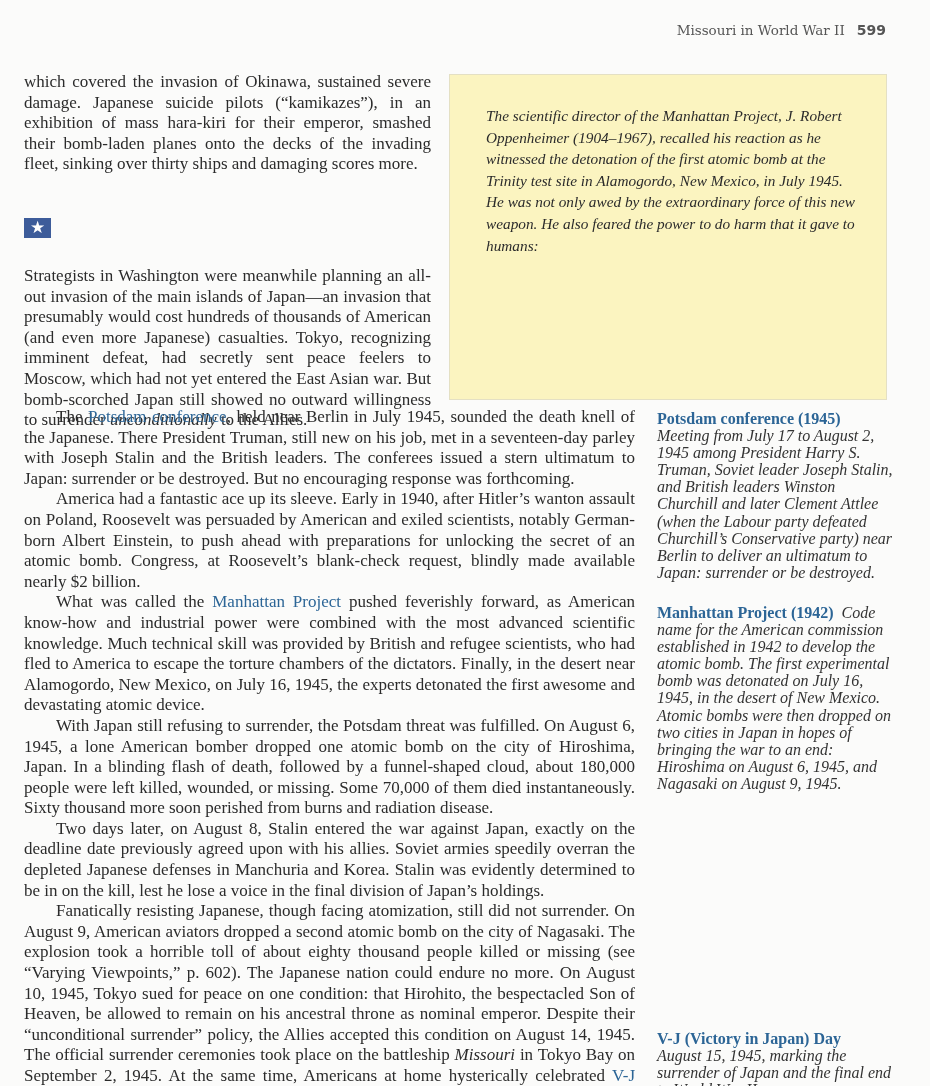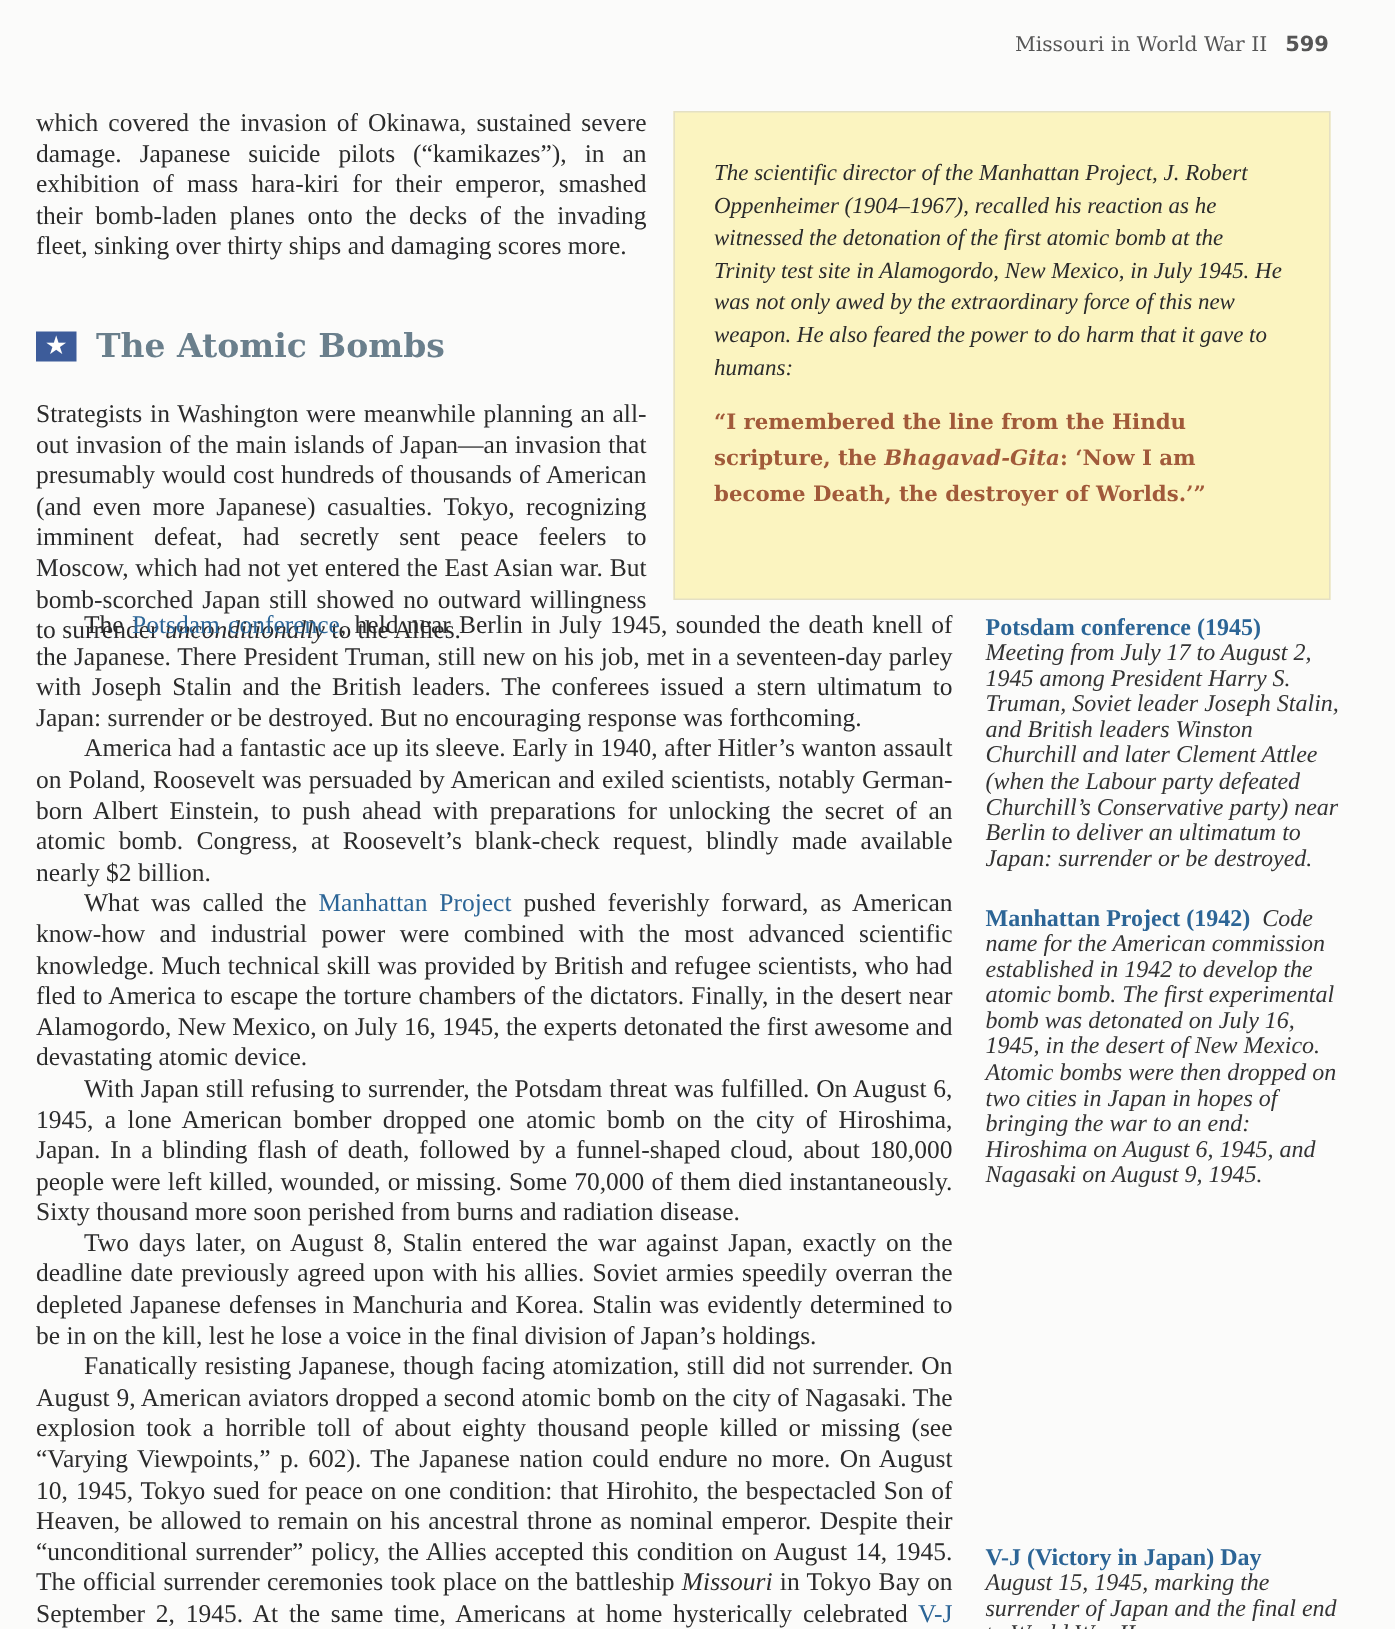--- a/index.html
+++ b/index.html
@@ -30,21 +30,21 @@
     width: 27px; height: 20px; background: #3d5c9a; display: flex; align-items: center; justify-content: center;
     color: #fff; font-size: 17px; line-height: 20px; margin-right: 13px;
   }
   .heading-text {
     font-family: "DejaVu Serif", serif; font-weight: bold; font-size: 22px; color: #6a7f8c;
   }
 
   .callout {
     position: absolute; left: 449px; top: 74px; width: 438px; height: 326px;
     background: #fbf4c0; border: 1px solid #e4e0c4; box-sizing: border-box;
-    padding: 30px 26px 20px 26px;
+    padding: 30px 26px 20px 36px;
   }
   .callout-intro { font-style: italic; font-size: 15.3px; line-height: 21.6px; color: #2b2b2b; }
   .callout-quote {
     margin-top: 14px; font-family: "DejaVu Serif", serif; font-weight: bold; font-size: 14.2px; line-height: 24px; color: #a15a3a;
   }
 
   .gloss { position: absolute; left: 657px; width: 236px; font-size: 16px; line-height: 17.1px; font-style: italic; color: #333; }
   .gloss .term { font-style: normal; font-weight: bold; color: #2c6596; }
 </style>
 </head>
@@ -53,39 +53,37 @@
 <div class="running-head">
   <span>Missouri in World War II</span><span class="pg">599</span>
 </div>
 
 <div class="col-narrow body-text" style="top:72px;">
   <p>which covered the invasion of Okinawa, sustained severe damage. Japanese suicide pilots (“kamikazes”), in an exhibition of mass hara-kiri for their emperor, smashed their bomb-laden planes onto the decks of the invading fleet, sinking over thirty ships and damaging scores more.</p>
 </div>
 
 <div class="heading">
   <div class="star-box">★</div>
-  <div class="heading-text">The Atomic Bombs</div>
 </div>
 
 <div class="col-narrow body-text" style="top:266px;">
   <p><span>Strategists in Washington were meanwhile planning an all-out invasion of the main islands of Japan—an invasion that presumably would cost hundreds of thousands of American (and even more Japanese) casualties. Tokyo, recognizing imminent defeat, had secretly sent peace feelers to Moscow, which had not yet entered the East Asian war. But bomb-scorched Japan still showed no outward willingness to surrender </span><em>unconditionally</em><span> to the Allies.</span></p>
 </div>
 
 <div class="col-wide body-text" style="top:407px;">
   <p class="indent"><span>The </span><span class="kw">Potsdam conference</span><span>, held near Berlin in July 1945, sounded the death knell of the Japanese. There President Truman, still new on his job, met in a seventeen-day parley with Joseph Stalin and the British leaders. The conferees issued a stern ultimatum to Japan: surrender or be destroyed. But no encouraging response was forthcoming.</span></p>
   <p class="indent">America had a fantastic ace up its sleeve. Early in 1940, after Hitler’s wanton assault on Poland, Roosevelt was persuaded by American and exiled scientists, notably German-born Albert Einstein, to push ahead with preparations for unlocking the secret of an atomic bomb. Congress, at Roosevelt’s blank-check request, blindly made available nearly $2 billion.</p>
   <p class="indent"><span>What was called the </span><span class="kw">Manhattan Project</span><span> pushed feverishly forward, as American know-how and industrial power were combined with the most advanced scientific knowledge. Much technical skill was provided by British and refugee scientists, who had fled to America to escape the torture chambers of the dictators. Finally, in the desert near Alamogordo, New Mexico, on July 16, 1945, the experts detonated the first awesome and devastating atomic device.</span></p>
   <p class="indent">With Japan still refusing to surrender, the Potsdam threat was fulfilled. On August 6, 1945, a lone American bomber dropped one atomic bomb on the city of Hiroshima, Japan. In a blinding flash of death, followed by a funnel-shaped cloud, about 180,000 people were left killed, wounded, or missing. Some 70,000 of them died instantaneously. Sixty thousand more soon perished from burns and radiation disease.</p>
   <p class="indent">Two days later, on August 8, Stalin entered the war against Japan, exactly on the deadline date previously agreed upon with his allies. Soviet armies speedily overran the depleted Japanese defenses in Manchuria and Korea. Stalin was evidently determined to be in on the kill, lest he lose a voice in the final division of Japan’s holdings.</p>
   <p class="indent"><span>Fanatically resisting Japanese, though facing atomization, still did not surrender. On August 9, American aviators dropped a second atomic bomb on the city of Nagasaki. The explosion took a horrible toll of about eighty thousand people killed or missing (see “Varying Viewpoints,” p. 602). The Japanese nation could endure no more. On August 10, 1945, Tokyo sued for peace on one condition: that Hirohito, the bespectacled Son of Heaven, be allowed to remain on his ancestral throne as nominal emperor. Despite their “unconditional surrender” policy, the Allies accepted this condition on August 14, 1945. The official surrender ceremonies took place on the battleship </span><em>Missouri</em><span> in Tokyo Bay on September 2, 1945. At the same time, Americans at home hysterically celebrated </span><span class="kw">V-J (Victory in Japan) Day</span><span>, after the most horrible war in history had ended in mushrooming atomic clouds.</span></p>
 </div>
 
 <div class="callout">
   <div class="callout-intro">The scientific director of the Manhattan Project, J. Robert Oppenheimer (1904–1967), recalled his reaction as he witnessed the detonation of the first atomic bomb at the Trinity test site in Alamogordo, New Mexico, in July 1945. He was not only awed by the extraordinary force of this new weapon. He also feared the power to do harm that it gave to humans:</div>
-  <div class="callout-quote"><span>“I remembered the line from the Hindu scripture, the </span><em>Bhagavad-Gita</em><span>: ‘Now I am become Death, the destroyer of Worlds.’”</span></div>
 </div>
 
 <div class="gloss" style="top:410px;">
   <span class="term">Potsdam conference (1945)</span>&nbsp; <span>Meeting from July 17 to August 2, 1945 among President Harry S. Truman, Soviet leader Joseph Stalin, and British leaders Winston Churchill and later Clement Attlee (when the Labour party defeated Churchill’s Conservative party) near Berlin to deliver an ultimatum to Japan: surrender or be destroyed.</span>
 </div>
 
 <div class="gloss" style="top:588px;margin-top:16px;">
   <span class="term">Manhattan Project (1942)</span>&nbsp; <span>Code name for the American commission established in 1942 to develop the atomic bomb. The first experimental bomb was detonated on July 16, 1945, in the desert of New Mexico. Atomic bombs were then dropped on two cities in Japan in hopes of bringing the war to an end: Hiroshima on August 6, 1945, and Nagasaki on August 9, 1945.</span>
 </div>
 

